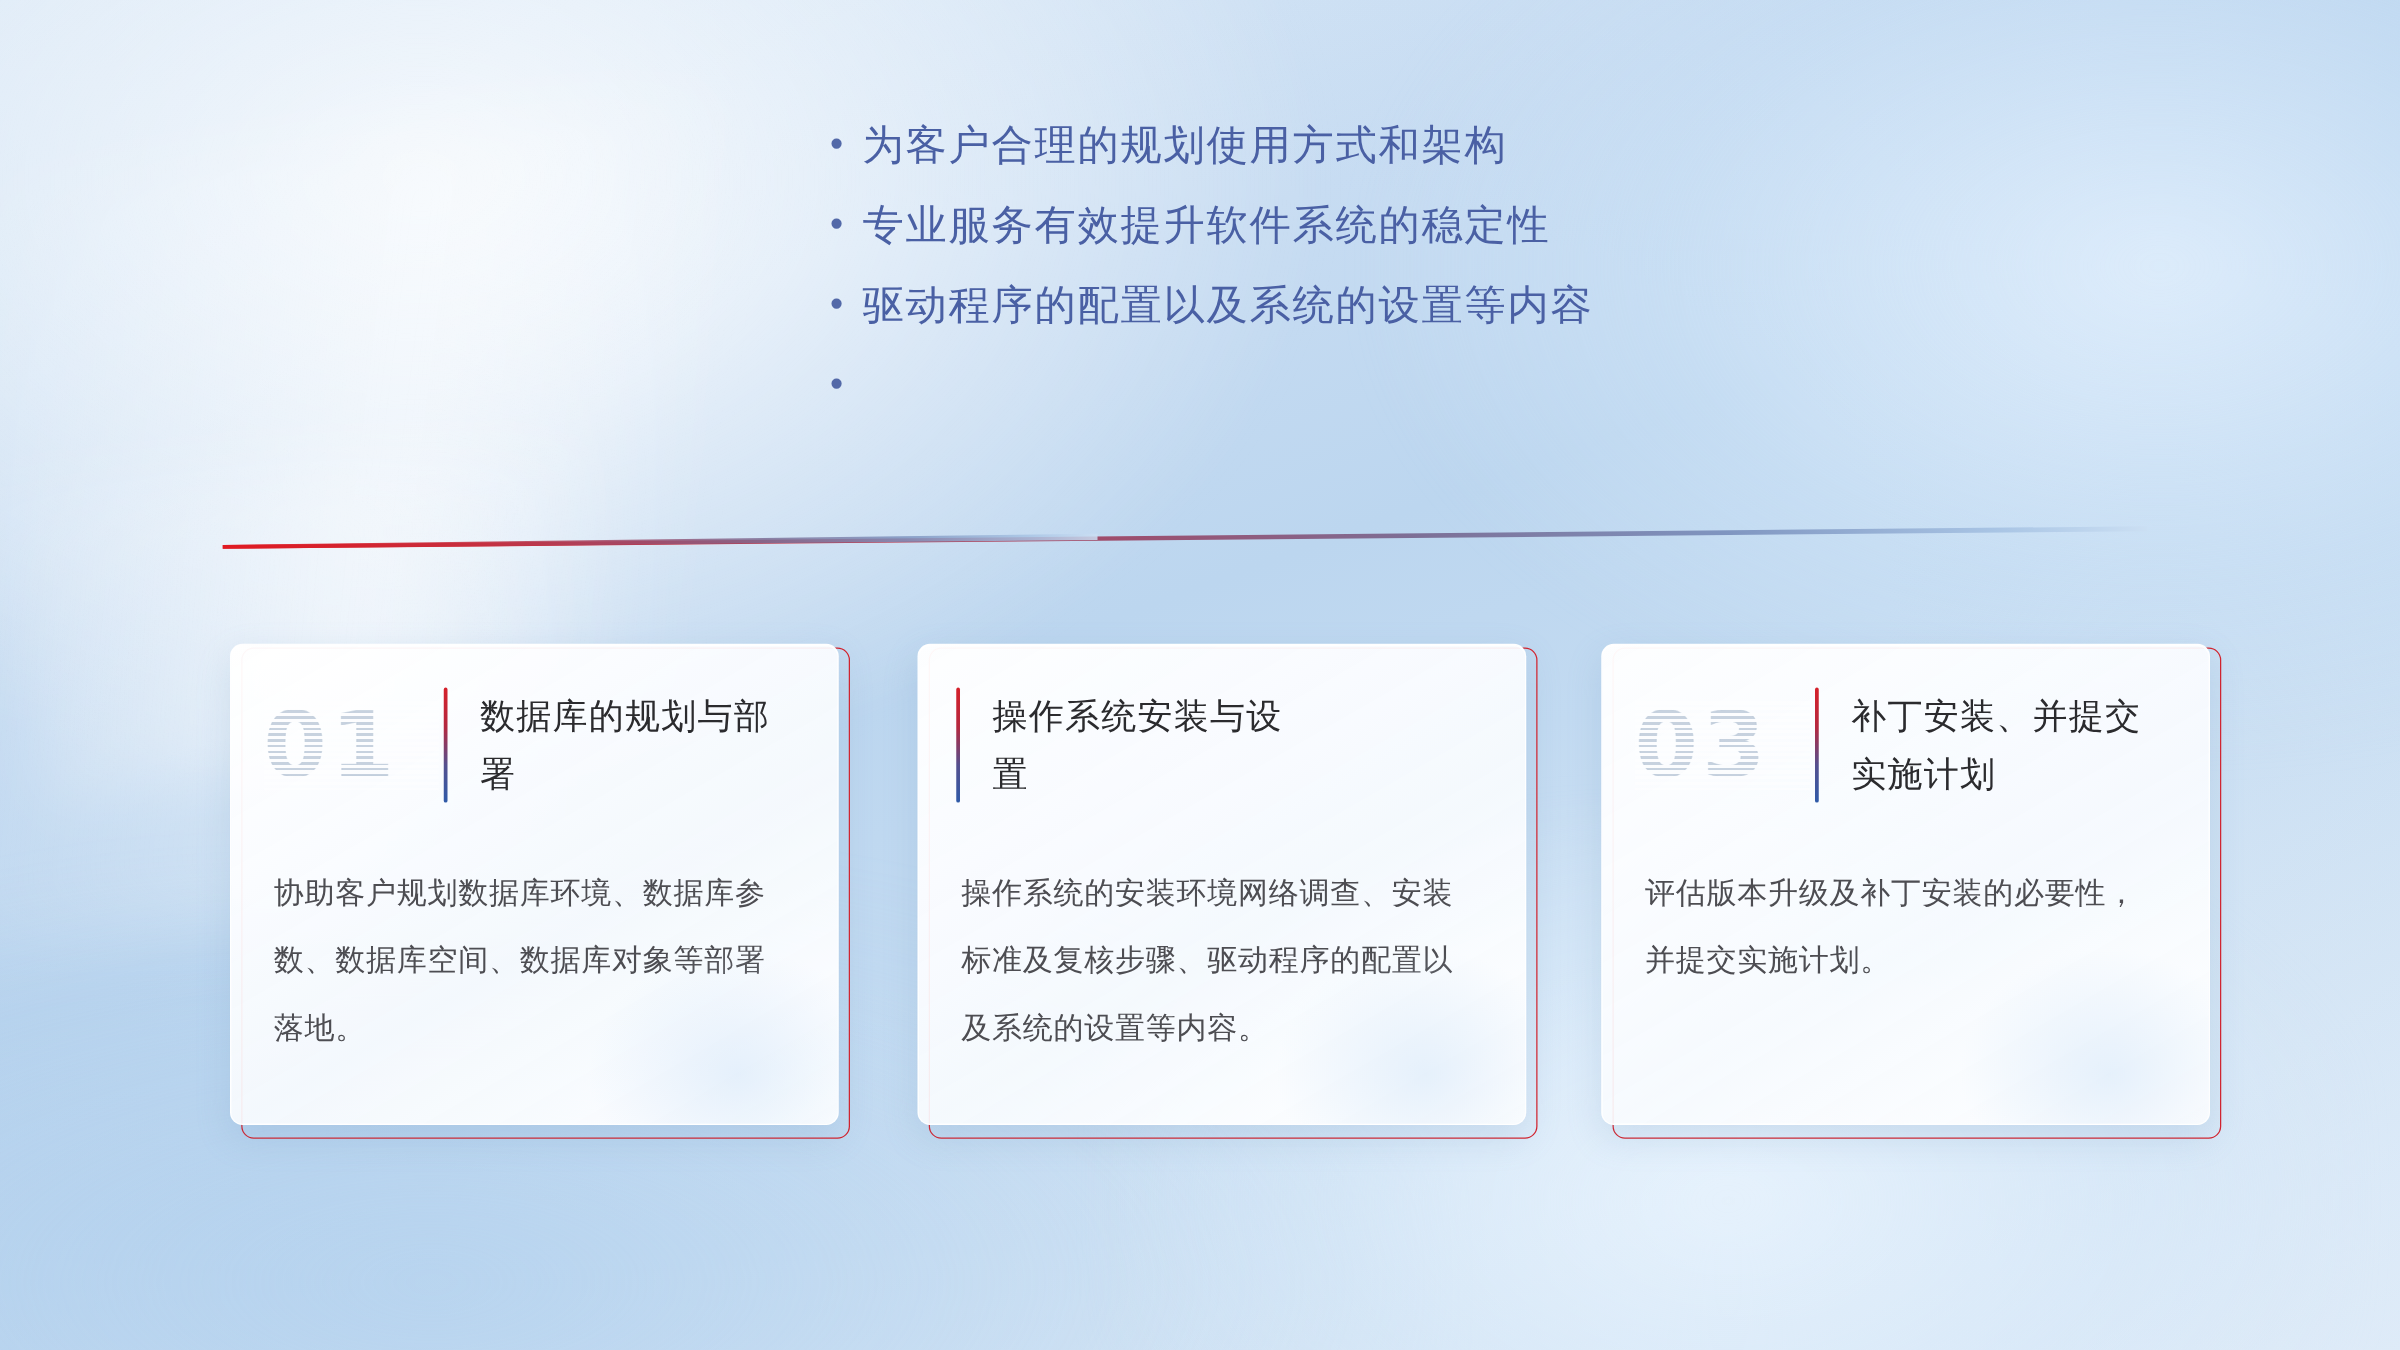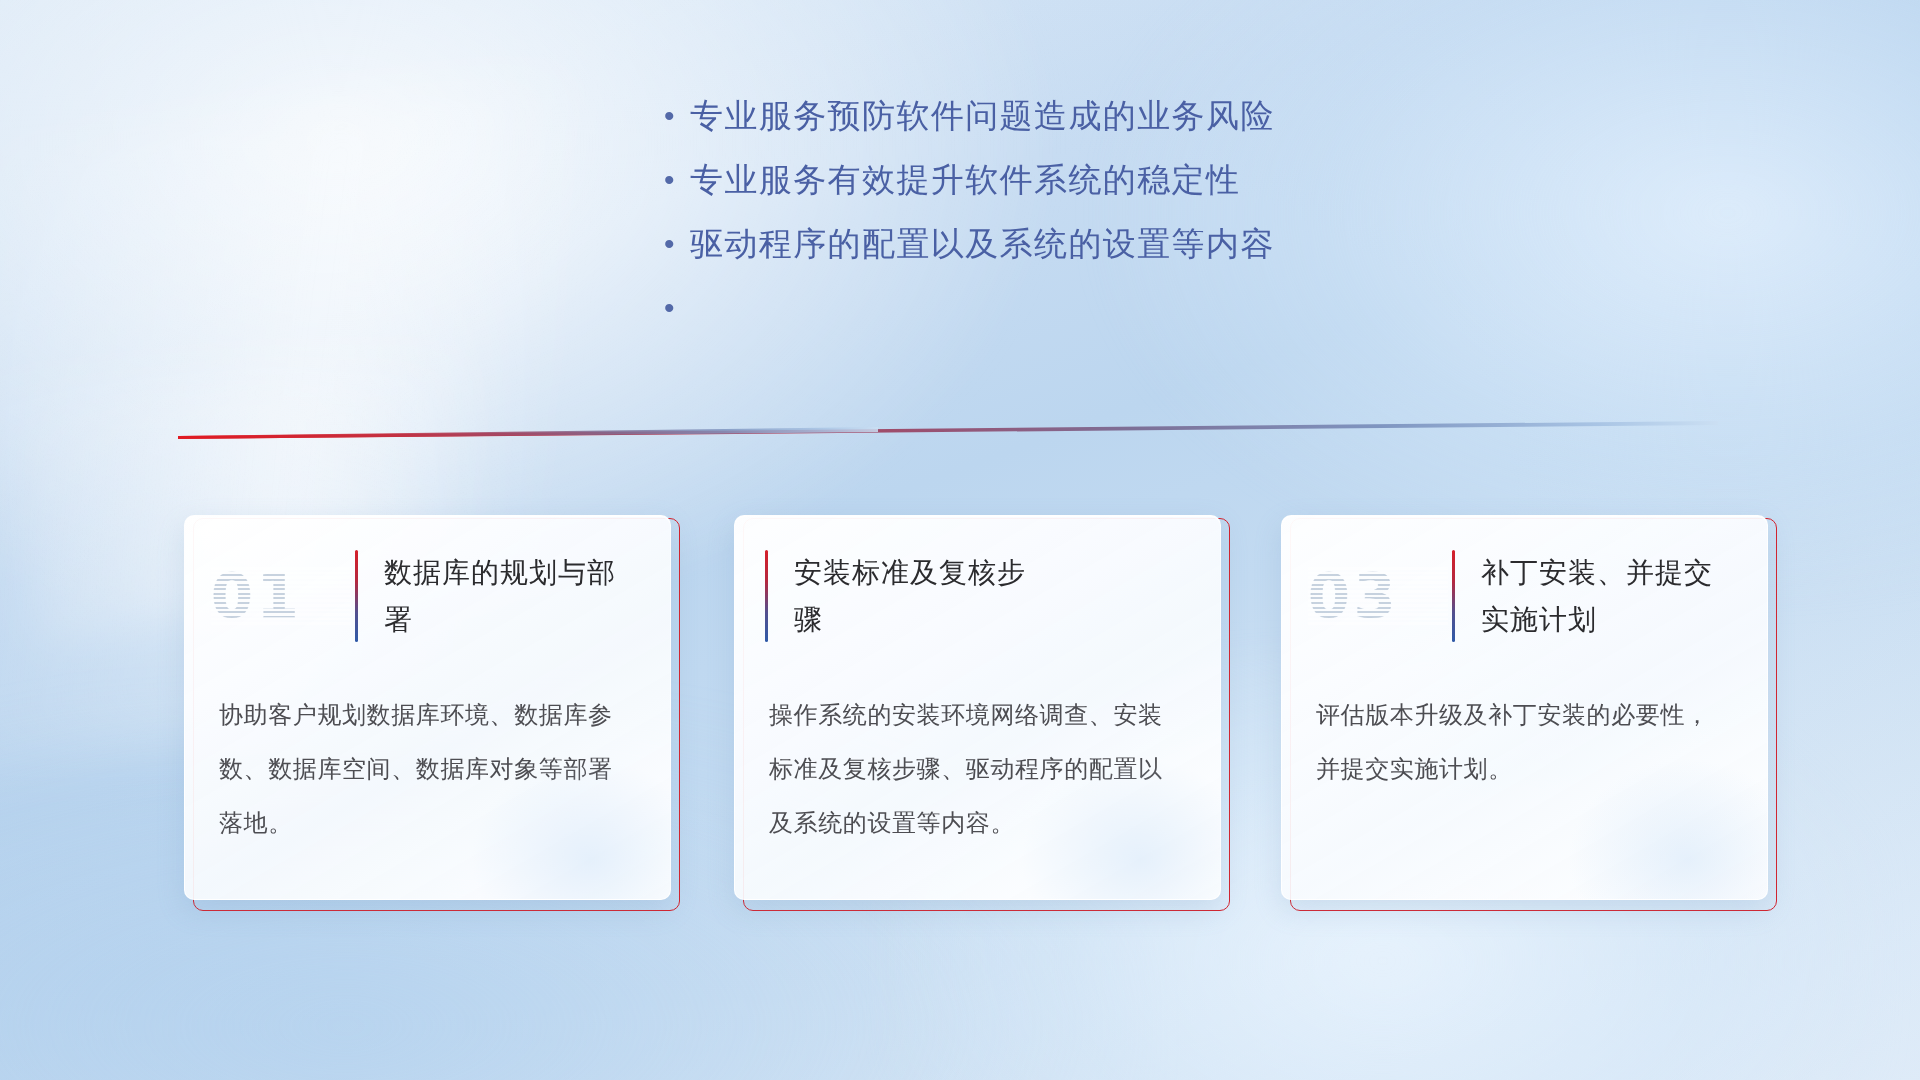--- a/index.html
+++ b/index.html
@@ -142,21 +142,21 @@
     height:160px;
     display:flex;
     align-items:center;
     padding-left:26px;
   }
   .card-num {
     position:relative;
     width:140px;
     flex:0 0 140px;
     font-family:"DejaVu Sans",sans-serif;
-    font-size:60px;
+    font-size:72px;
     font-weight:700;
     letter-spacing:4px;
     line-height:1;
     color:#8ea4bd;
     opacity:0.48;
     -webkit-text-stroke:1px rgba(120,145,175,0.55);
     overflow:hidden;
   }
   .card-num::after {
     content:"";
@@ -212,21 +212,21 @@
   <div class="bg-glow-c"></div>
   <div class="bg-glow-d"></div>
   <div class="bg-streak"></div>
   <div class="bg-streak2"></div>
   <div class="bg-vignette"></div>
 </div>
 
 <div id="bullets">
   <div class="bullet-row">
     <span class="bullet-dot">•</span>
-    <span class="bullet-text">专业服务预防软件问题造成的业务风险</span>
+    <span class="bullet-text">为客户合理的规划使用方式和架构</span>
   </div>
   <div class="bullet-row">
     <span class="bullet-dot">•</span>
     <span class="bullet-text">专业服务有效提升软件系统的稳定性</span>
   </div>
   <div class="bullet-row">
     <span class="bullet-dot">•</span>
     <span class="bullet-text">驱动程序的配置以及系统的设置等内容</span>
   </div>
   <div class="bullet-row">
@@ -266,21 +266,21 @@
       <div class="card-body">协助客户规划数据库环境、数据库参数、数据库空间、数据库对象等部署落地。</div>
       <div class="card-glow"></div>
     </div>
   </div>
 
   <div class="card-wrap c2">
     <div class="card-redframe"></div>
     <div class="card">
       <div class="card-head">
         <div class="card-rule"></div>
-        <div class="card-title">安装标准及复核步骤</div>
+        <div class="card-title">操作系统安装与设置</div>
       </div>
       <div class="card-body">操作系统的安装环境网络调查、安装标准及复核步骤、驱动程序的配置以及系统的设置等内容。</div>
       <div class="card-glow"></div>
     </div>
   </div>
 
   <div class="card-wrap c3">
     <div class="card-redframe"></div>
     <div class="card">
       <div class="card-head">

